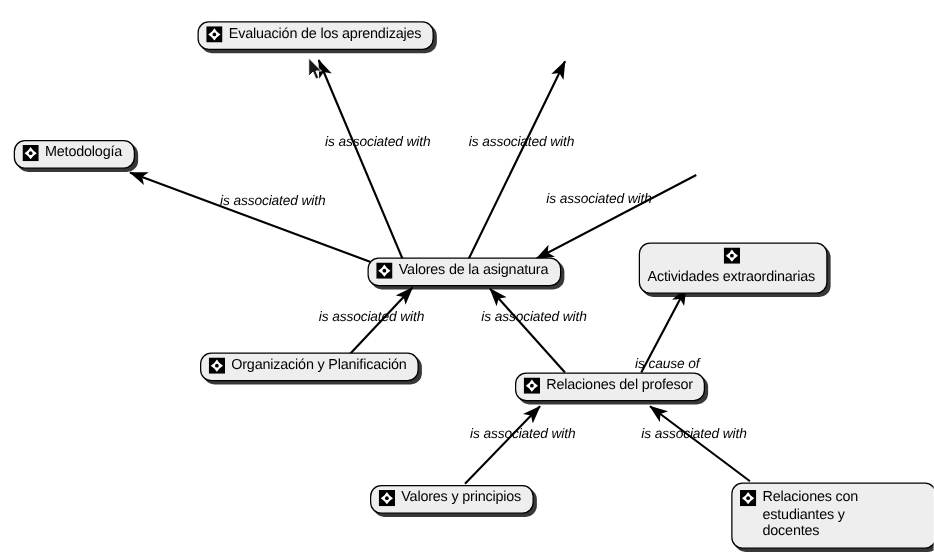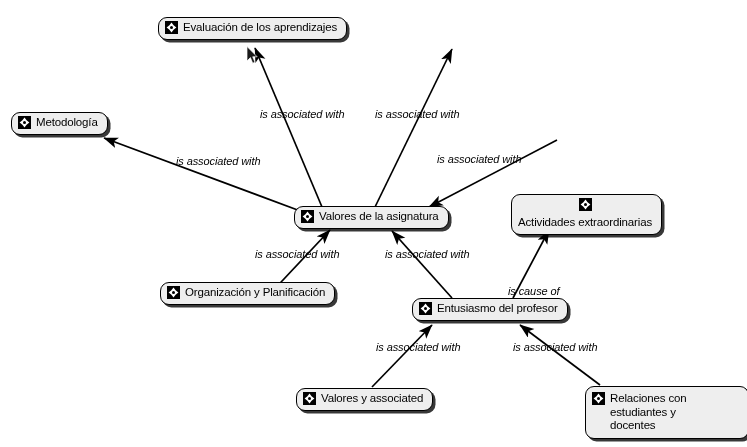--- a/index.html
+++ b/index.html
@@ -168,32 +168,32 @@
   </div>
 
   <div class="node" style="left:412px; top:298px;">
     <span class="cmap-icon">
       <svg width="13" height="13" viewBox="0 0 13 13">
         <rect x="0" y="0" width="13" height="13" fill="#000000"></rect>
         <path d="M6.5,1.6 L8.6,4.3 L11.4,6.5 L8.6,8.7 L6.5,11.4 L4.4,8.7 L1.6,6.5 L4.4,4.3 Z" fill="#ffffff"></path>
         <circle cx="6.5" cy="6.5" r="1.5" fill="#000000"></circle>
       </svg>
     </span>
-    <span class="node-label">Entusiasmo del profesor</span>
+    <span class="node-label">Relaciones del profesor</span>
   </div>
 
   <div class="node" style="left:296px; top:388px;">
     <span class="cmap-icon">
       <svg width="13" height="13" viewBox="0 0 13 13">
         <rect x="0" y="0" width="13" height="13" fill="#000000"></rect>
         <path d="M6.5,1.6 L8.6,4.3 L11.4,6.5 L8.6,8.7 L6.5,11.4 L4.4,8.7 L1.6,6.5 L4.4,4.3 Z" fill="#ffffff"></path>
         <circle cx="6.5" cy="6.5" r="1.5" fill="#000000"></circle>
       </svg>
     </span>
-    <span class="node-label">Valores y associated</span>
+    <span class="node-label">Valores y principios</span>
   </div>
 
   <div class="node two-line" style="left:548px; top:386px; width:164px;margin-left:37px;">
     <span class="cmap-icon">
       <svg width="13" height="13" viewBox="0 0 13 13">
         <rect x="0" y="0" width="13" height="13" fill="#000000"></rect>
         <path d="M6.5,1.6 L8.6,4.3 L11.4,6.5 L8.6,8.7 L6.5,11.4 L4.4,8.7 L1.6,6.5 L4.4,4.3 Z" fill="#ffffff"></path>
         <circle cx="6.5" cy="6.5" r="1.5" fill="#000000"></circle>
       </svg>
     </span>

